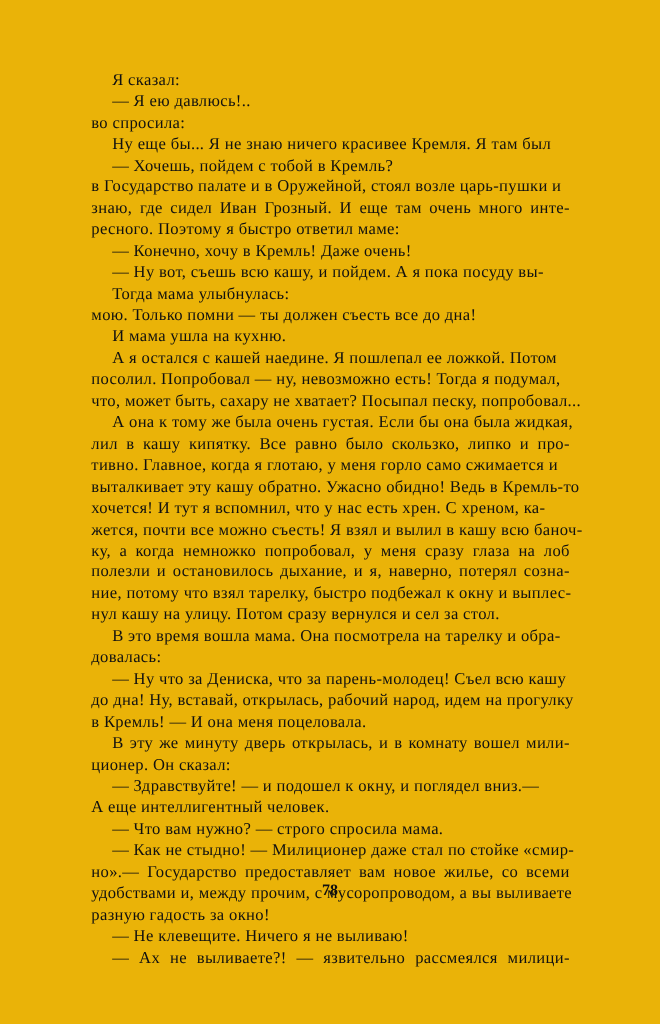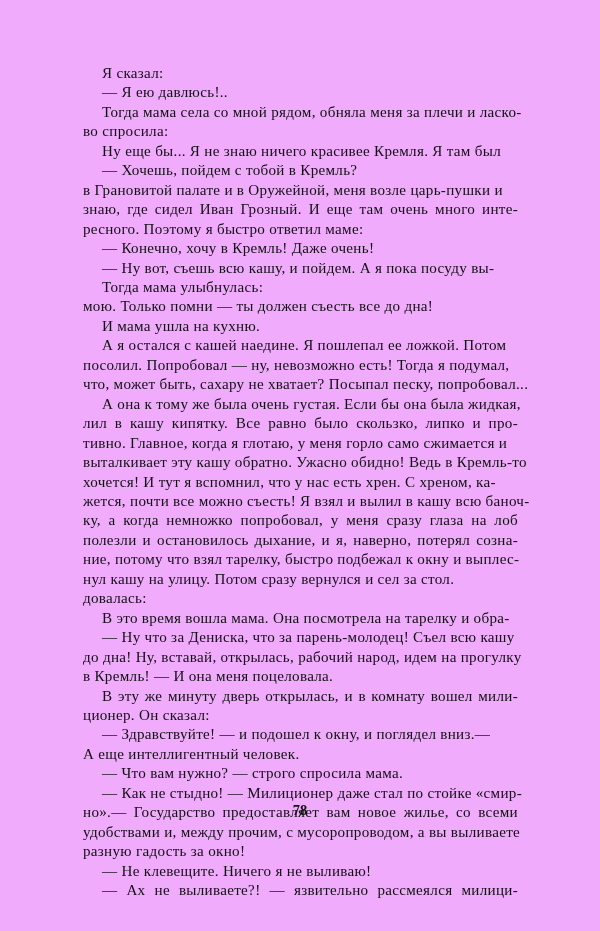--- a/index.html
+++ b/index.html
@@ -5,21 +5,21 @@
 <style>
   html, body {
     margin: 0;
     padding: 0;
     background: #ffffff;
   }
   .page {
     position: relative;
     width: 600px;
     height: 931px;
-    background: #f0abfc;
+    background: #eab308;
     overflow: hidden;
     font-family: "Liberation Serif", "DejaVu Serif", serif;
     color: #111111;
   }
   .textblock {
     position: absolute;
     left: 83px;
     top: 64px;
     width: 435px;
   }
@@ -53,47 +53,46 @@
   }
 </style>
 </head>
 <body>
 
 <div class="page">
 
   <div class="textblock" id="body-text">
       <div class="line ind">Я сказал:</div>
       <div class="line ind">— Я ею давлюсь!..</div>
-      <div class="line ind">Тогда мама села со мной рядом, обняла меня за плечи и ласко-</div>
       <div class="line">во спросила:</div>
       <div class="line ind">Ну еще бы... Я не знаю ничего красивее Кремля. Я там был</div>
       <div class="line ind">— Хочешь, пойдем с тобой в Кремль?</div>
-      <div class="line">в Грановитой палате и в Оружейной, меня возле царь-пушки и</div>
+      <div class="line">в Государство палате и в Оружейной, стоял возле царь-пушки и</div>
       <div class="line j">знаю, где сидел Иван Грозный. И еще там очень много инте-</div>
       <div class="line">ресного. Поэтому я быстро ответил маме:</div>
       <div class="line ind">— Конечно, хочу в Кремль! Даже очень!</div>
       <div class="line ind">— Ну вот, съешь всю кашу, и пойдем. А я пока посуду вы-</div>
       <div class="line ind">Тогда мама улыбнулась:</div>
       <div class="line">мою. Только помни — ты должен съесть все до дна!</div>
       <div class="line ind">И мама ушла на кухню.</div>
       <div class="line ind">А я остался с кашей наедине. Я пошлепал ее ложкой. Потом</div>
       <div class="line">посолил. Попробовал — ну, невозможно есть! Тогда я подумал,</div>
       <div class="line">что, может быть, сахару не хватает? Посыпал песку, попробовал...</div>
       <div class="line ind">А она к тому же была очень густая. Если бы она была жидкая,</div>
       <div class="line j">лил в кашу кипятку. Все равно было скользко, липко и про-</div>
       <div class="line">тивно. Главное, когда я глотаю, у меня горло само сжимается и</div>
       <div class="line">выталкивает эту кашу обратно. Ужасно обидно! Ведь в Кремль-то</div>
       <div class="line">хочется! И тут я вспомнил, что у нас есть хрен. С хреном, ка-</div>
       <div class="line">жется, почти все можно съесть! Я взял и вылил в кашу всю баноч-</div>
       <div class="line j">ку, а когда немножко попробовал, у меня сразу глаза на лоб</div>
       <div class="line j">полезли и остановилось дыхание, и я, наверно, потерял созна-</div>
       <div class="line">ние, потому что взял тарелку, быстро подбежал к окну и выплес-</div>
       <div class="line">нул кашу на улицу. Потом сразу вернулся и сел за стол.</div>
+      <div class="line ind">В это время вошла мама. Она посмотрела на тарелку и обра-</div>
       <div class="line">довалась:</div>
-      <div class="line ind">В это время вошла мама. Она посмотрела на тарелку и обра-</div>
       <div class="line ind">— Ну что за Дениска, что за парень-молодец! Съел всю кашу</div>
       <div class="line">до дна! Ну, вставай, открылась, рабочий народ, идем на прогулку</div>
       <div class="line">в Кремль! — И она меня поцеловала.</div>
       <div class="line j ind">В эту же минуту дверь открылась, и в комнату вошел мили-</div>
       <div class="line">ционер. Он сказал:</div>
       <div class="line ind">— Здравствуйте! — и подошел к окну, и поглядел вниз.—</div>
       <div class="line">А еще интеллигентный человек.</div>
       <div class="line ind">— Что вам нужно? — строго спросила мама.</div>
       <div class="line ind">— Как не стыдно! — Милиционер даже стал по стойке «смир-</div>
       <div class="line j">но».— Государство предоставляет вам новое жилье, со всеми</div>

